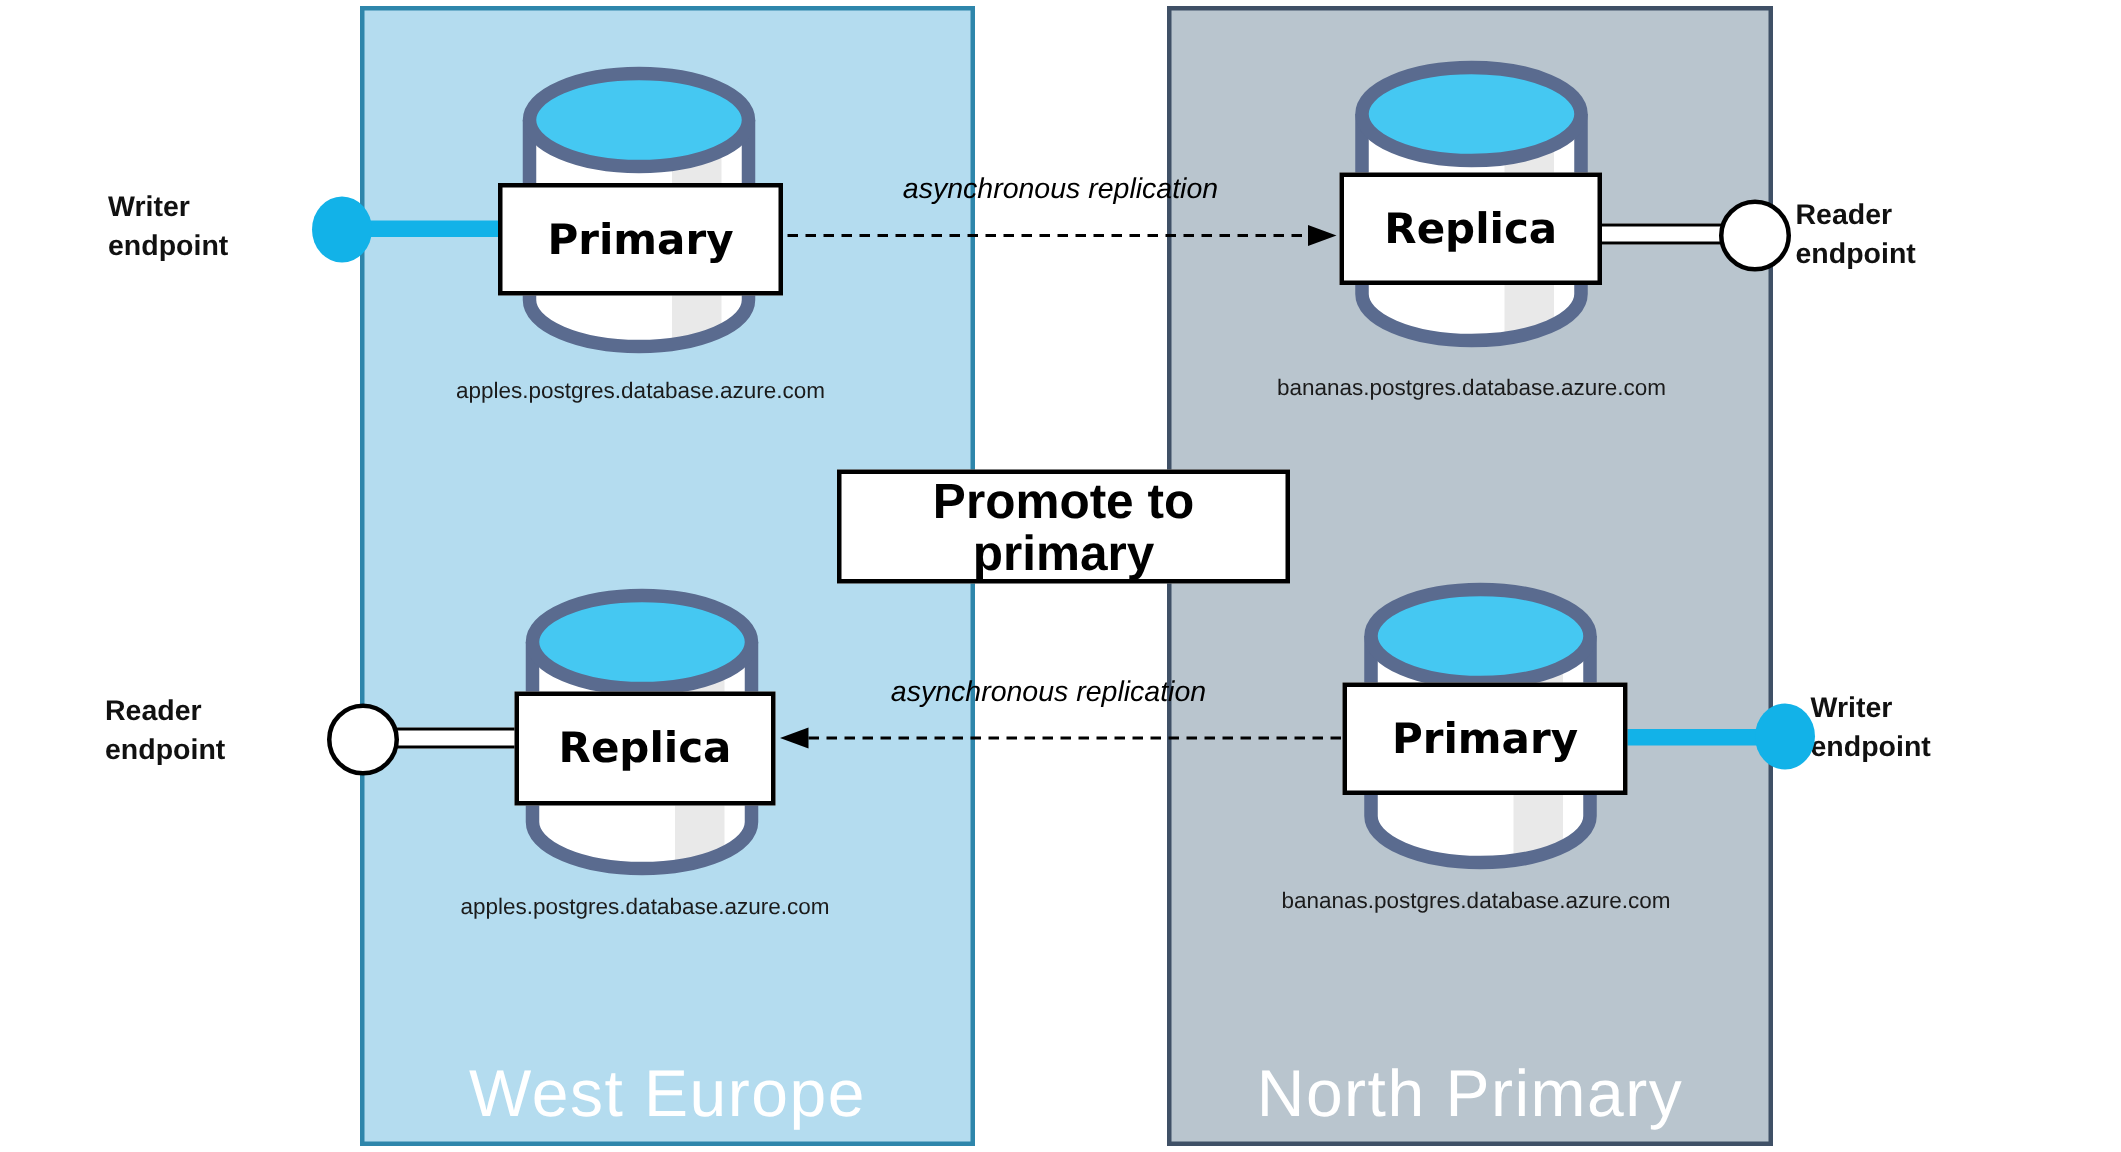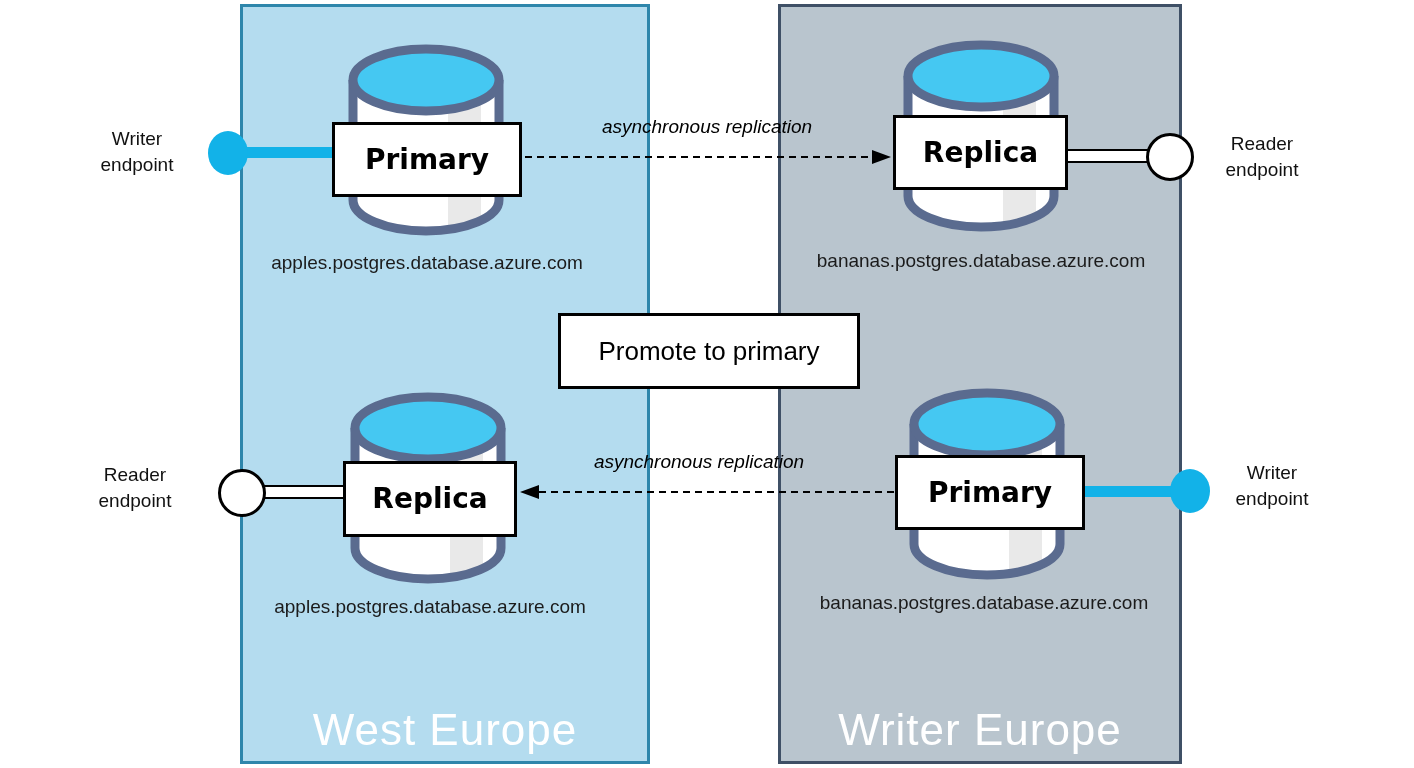--- a/index.html
+++ b/index.html
@@ -17,21 +17,21 @@
   }
   
   .db{position:absolute;width:162px;height:198px;}
   .db svg{display:block;width:100%;height:100%;}
   .db-west-top{left:345px;top:42px;}
   .db-north-top{left:900px;top:38px;}
   .db-west-bottom{left:347px;top:390px;}
   .db-north-bottom{left:906px;top:386px;}
   
   .hostname{
-    position:absolute;width:380px;text-align:center;font-size:19px;color:#1b1b1b;
+    position:absolute;width:380px;text-align:center;font-size:15px;color:#1b1b1b;
   }
   .hn1{left:237px;top:252px;}
   .hn2{left:791px;top:250px;}
   .hn3{left:240px;top:596px;}
   .hn4{left:794px;top:592px;}
   
   .role-box{
     position:absolute;box-sizing:border-box;background:#ffffff;border:3px solid #000;
     display:flex;align-items:center;justify-content:center;
     font-family:"DejaVu Sans",sans-serif;font-weight:bold;font-size:28px;color:#000;
@@ -50,21 +50,21 @@
   .wc-bottom{left:1170px;top:469px;}
   
   .reader-bar{position:absolute;height:10px;background:#fff;border:2px solid #000;z-index:3;}
   .reader-circle{position:absolute;width:42px;height:42px;border-radius:50%;background:#fff;border:3px solid #000;z-index:4;}
   .rdb-top{left:1064px;top:149px;width:86px;}
   .rdc-top{left:1146px;top:133px;}
   .rdb-bottom{left:260px;top:485px;width:88px;}
   .rdc-bottom{left:218px;top:469px;}
   
   .endpoint-label{
-    position:absolute;width:130px;text-align:center;font-size:19px;font-weight:normal;
+    position:absolute;width:130px;font-size:19px;font-weight:bold;
     color:#111;line-height:26px;
   }
   .ep-writer-top{left:72px;top:126px;}
   .ep-reader-top{left:1197px;top:131px;}
   .ep-reader-bottom{left:70px;top:462px;}
   .ep-writer-bottom{left:1207px;top:460px;}
   .endpoint-label span{display:block;}
   
   .arrow{position:absolute;z-index:6;}
   .arrow svg{display:block;}
@@ -74,33 +74,33 @@
     position:absolute;font-size:19px;font-style:italic;color:#000000;white-space:nowrap;
     transform:translateX(-50%);z-index:6;
   }
   .rl-top{left:707px;top:116px;}
   .rl-bottom{left:699px;top:451px;}
   
   .action-box{
     position:absolute;left:558px;top:313px;width:302px;height:76px;box-sizing:border-box;
     background:#fff;border:3px solid #000;z-index:7;
     display:flex;flex-direction:column;align-items:center;justify-content:center;
-    font-size:26px;font-weight:normal;color:#000;line-height:35px;text-align:center;
+    font-size:33px;font-weight:bold;color:#000;line-height:35px;text-align:center;
   }
 </style>
 </head>
 <body>
 
 <div class="canvas">
 
   <div class="region west">
     <div class="region-label">West Europe</div>
   </div>
   <div class="region north">
-    <div class="region-label">Writer Europe</div>
+    <div class="region-label">North Primary</div>
   </div>
 
   <div class="db db-west-top">
     <svg viewBox="0 0 162 198" xmlns="http://www.w3.org/2000/svg">
       <path d="M8 38 L8 158 A73 31 0 0 0 154 158 L154 38 Z" fill="#ffffff"></path>
       <path d="M103 50 L103 187 Q120 186 136 178 L136 50 Z" fill="#E9E9E9"></path>
       <path d="M8 38 L8 158 A73 31 0 0 0 154 158 L154 38" fill="none" stroke="var(--cylinder-outline,#5A6B8F)" stroke-width="9"></path>
       <ellipse cx="81" cy="38" rx="73" ry="31" fill="var(--cylinder-top,#45C8F2)" stroke="var(--cylinder-outline,#5A6B8F)" stroke-width="9"></ellipse>
     </svg>
   </div>

